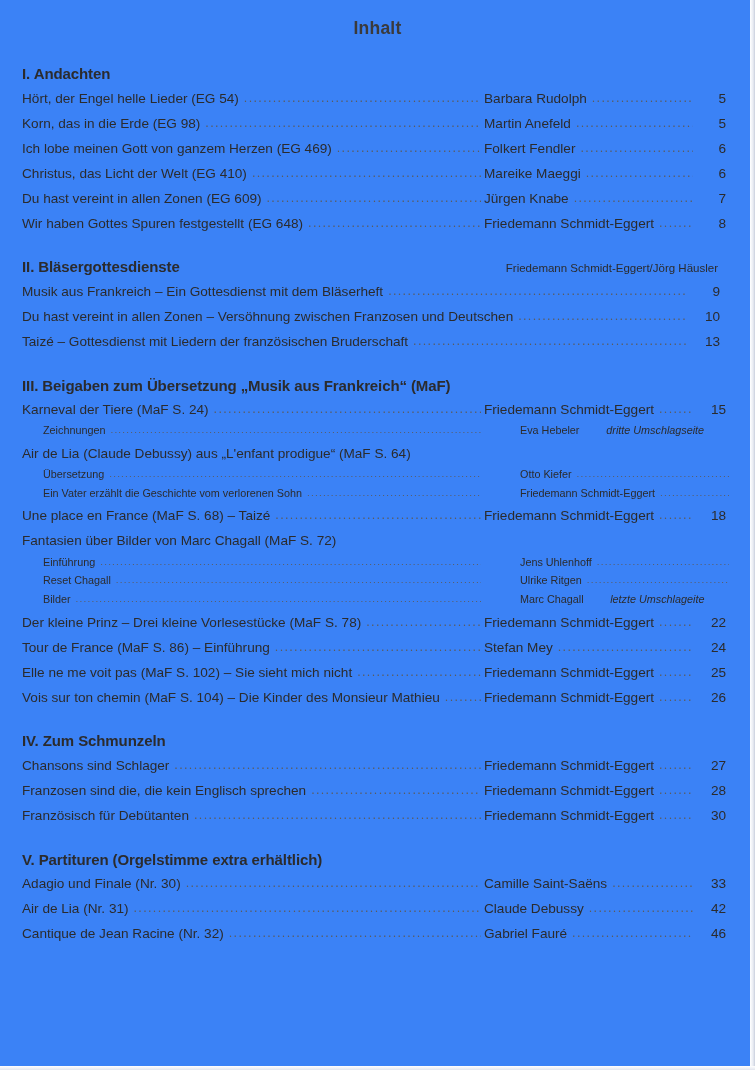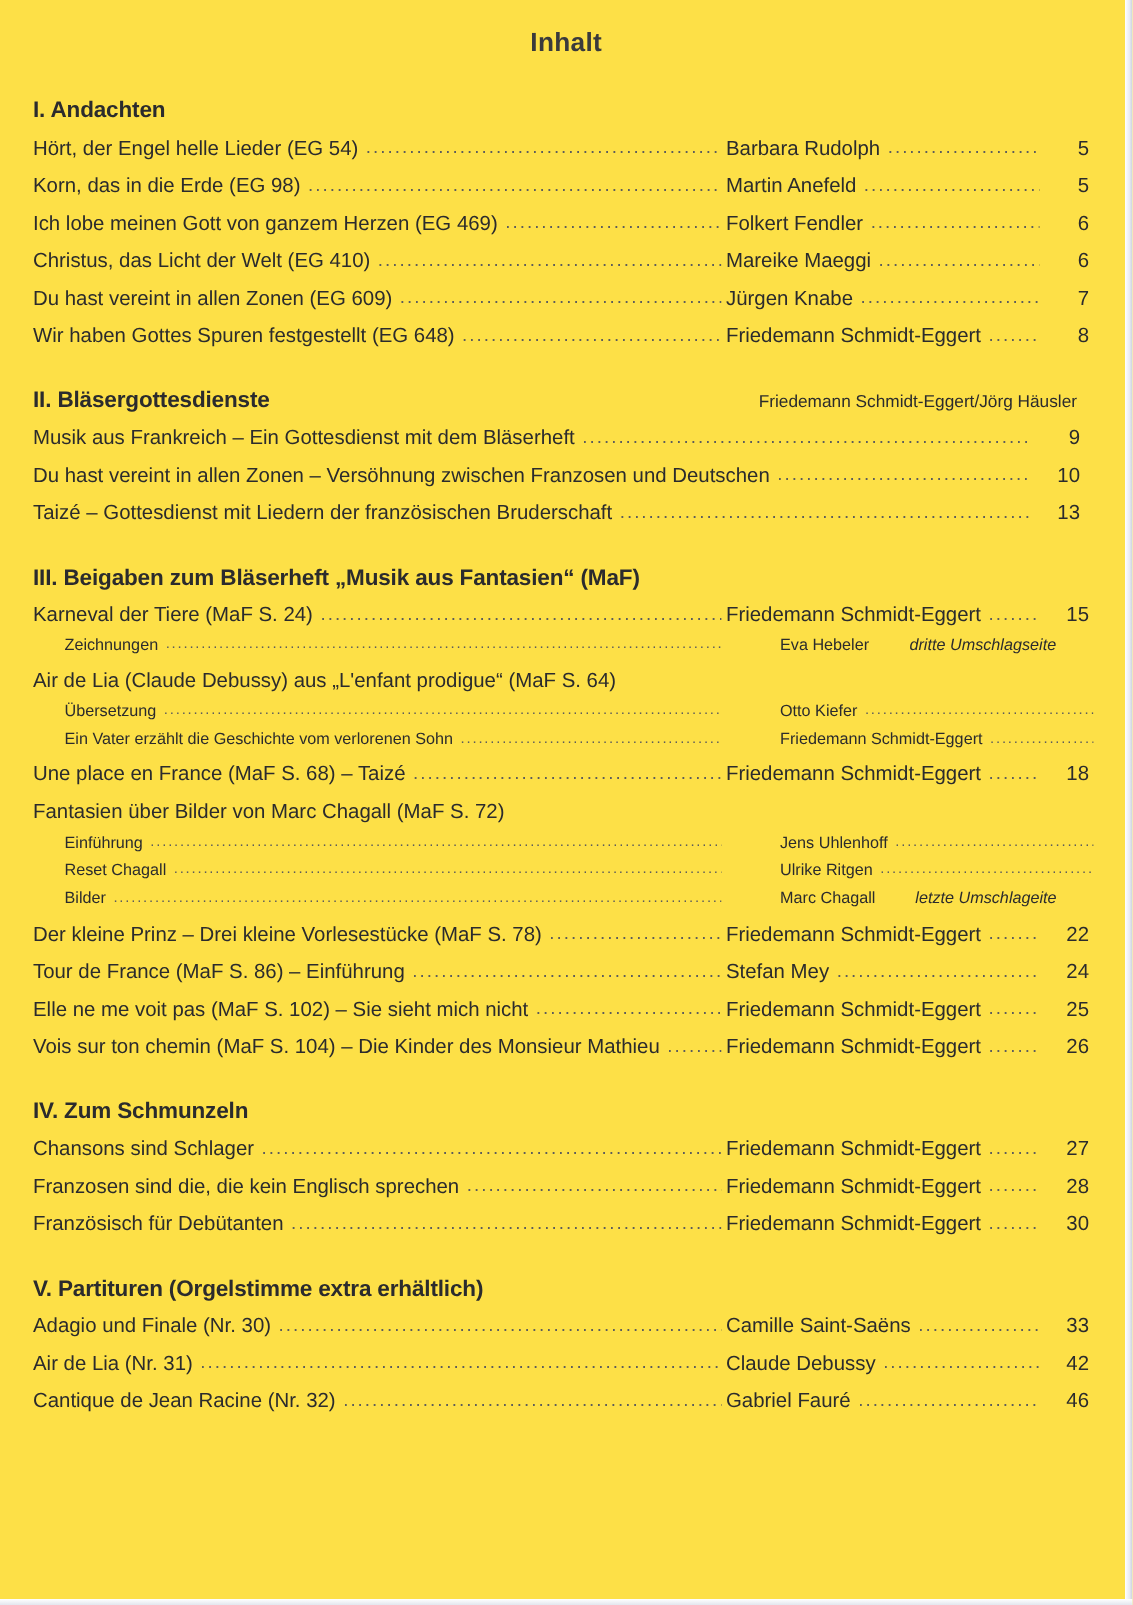--- a/index.html
+++ b/index.html
@@ -12,21 +12,21 @@
     height: 1070px;
     font-family: "Liberation Sans", sans-serif;
     color: #231f20;
     position: relative;
     overflow: hidden;
   }
   .page {
     position: relative;
     width: 755px;
     height: 1070px;
-    background: #fde047;
+    background: #3b82f6;
     box-sizing: border-box;
     padding: 0;
   }
   
   .edge-right {
     position: absolute;
     top: 0; right: 0;
     width: 5px; height: 1070px;
     background: linear-gradient(to left, #c9cfdd 0%, #e9ecf3 40%, #ffffff 100%);
     pointer-events: none;
@@ -267,21 +267,21 @@
         <div class="entry wide">
           <div class="e-left">
             <span class="e-title">Taizé – Gottesdienst mit Liedern der französischen Bruderschaft</span>
             <span class="dots"></span>
           </div>
           <div class="e-page">13</div>
         </div>
       </div>
       <div class="section">
         <div class="sec-head-row">
-          <div class="sec-title">III. Beigaben zum Bläserheft „Musik aus Fantasien“ (MaF)</div>
+          <div class="sec-title">III. Beigaben zum Übersetzung „Musik aus Frankreich“ (MaF)</div>
         </div>
         <div class="entry">
           <div class="e-left">
             <span class="e-title">Karneval der Tiere (MaF S. 24)</span>
             <span class="dots"></span>
           </div>
           <div class="e-author">
             <span class="a-name">Friedemann Schmidt-Eggert</span>
             <span class="dots"></span>
           </div>

